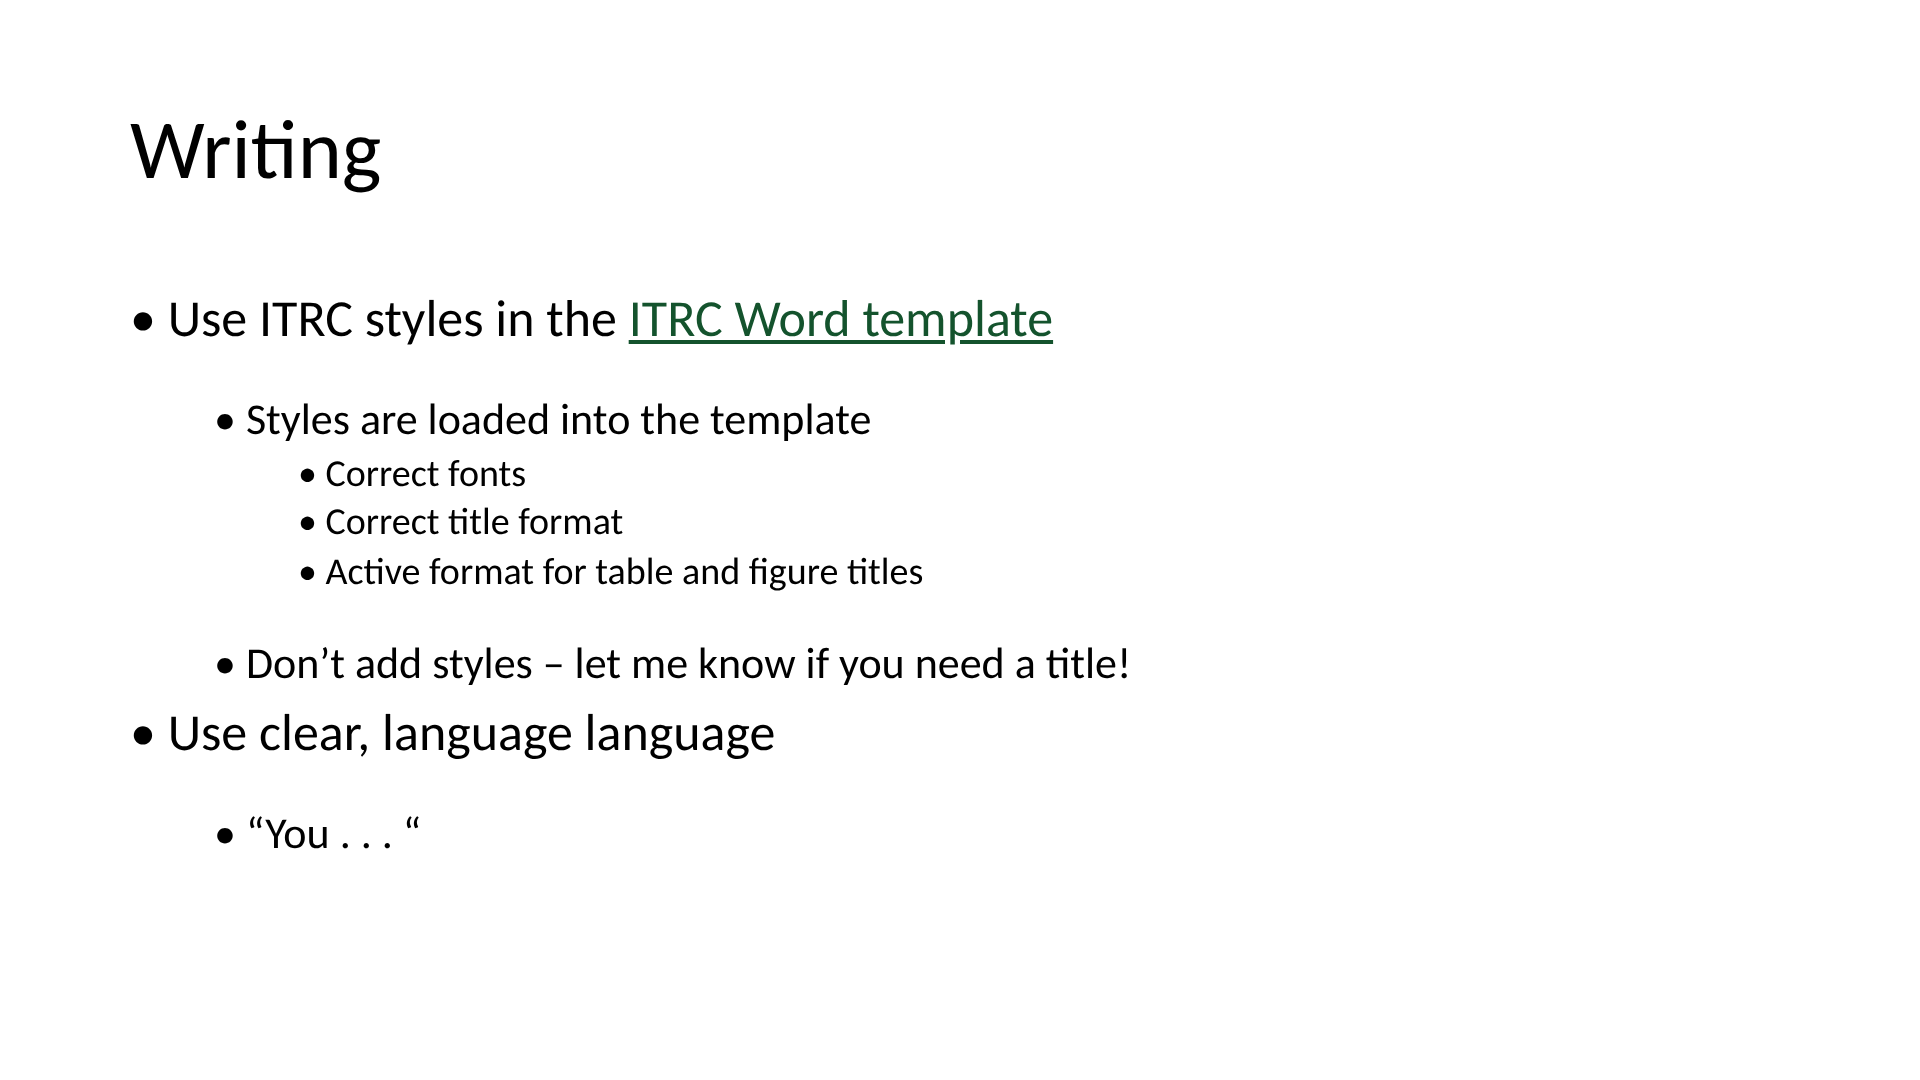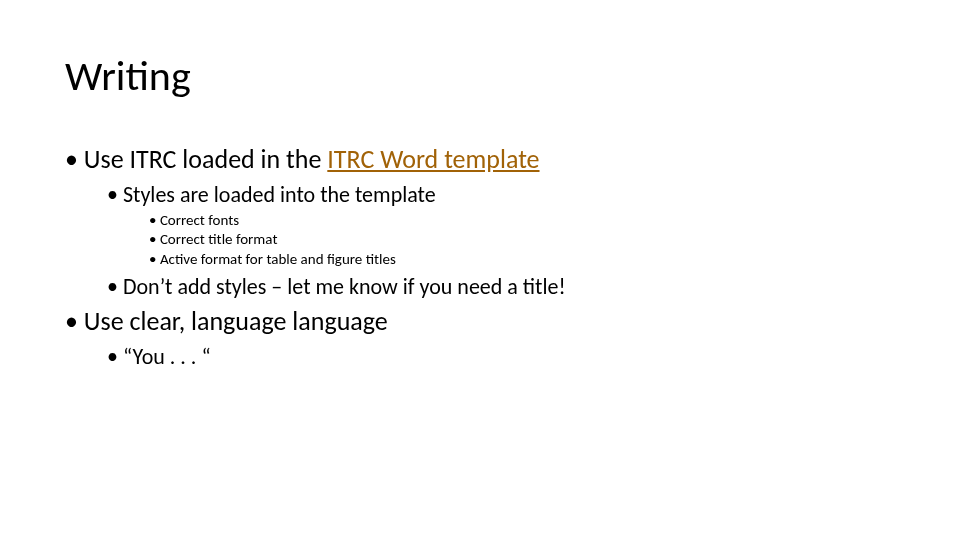--- a/index.html
+++ b/index.html
@@ -44,46 +44,46 @@
     font-size: 26px;
     line-height: 1.35;
     margin-top: 2px;
   }
   .lvl1 {
     margin-left: 42px;
   }
   .lvl1 > li {
     font-size: 22px;
     line-height: 1.3;
-    margin-top: 4px;
+    margin-top: 19px;
   }
   .lvl2 {
     margin-left: 42px;
   }
   .lvl2 > li {
-    font-size: 15px;
+    font-size: 19px;
     line-height: 1.25;
     margin-top: 1px;
   }
   .link {
-    color: #a16207;
+    color: #14532d;
     text-decoration: underline;
   }
 </style>
 </head>
 <body>
 
 <div class="slide">
   <div class="title">Writing</div>
 
   <div class="body">
     <ul class="lvl0">
 
       <li>
-        <span>Use ITRC loaded in the </span><span class="link">ITRC Word template</span>
+        <span>Use ITRC styles in the </span><span class="link">ITRC Word template</span>
         <ul class="lvl1">
           <li>
             <span>Styles are loaded into the template</span>
             <ul class="lvl2">
               <li><span>Correct fonts</span></li>
               <li><span>Correct title format</span></li>
               <li><span>Active format for table and figure titles</span></li>
             </ul>
           </li>
           <li><span>Don’t add styles – let me know if you need a title!</span></li>

